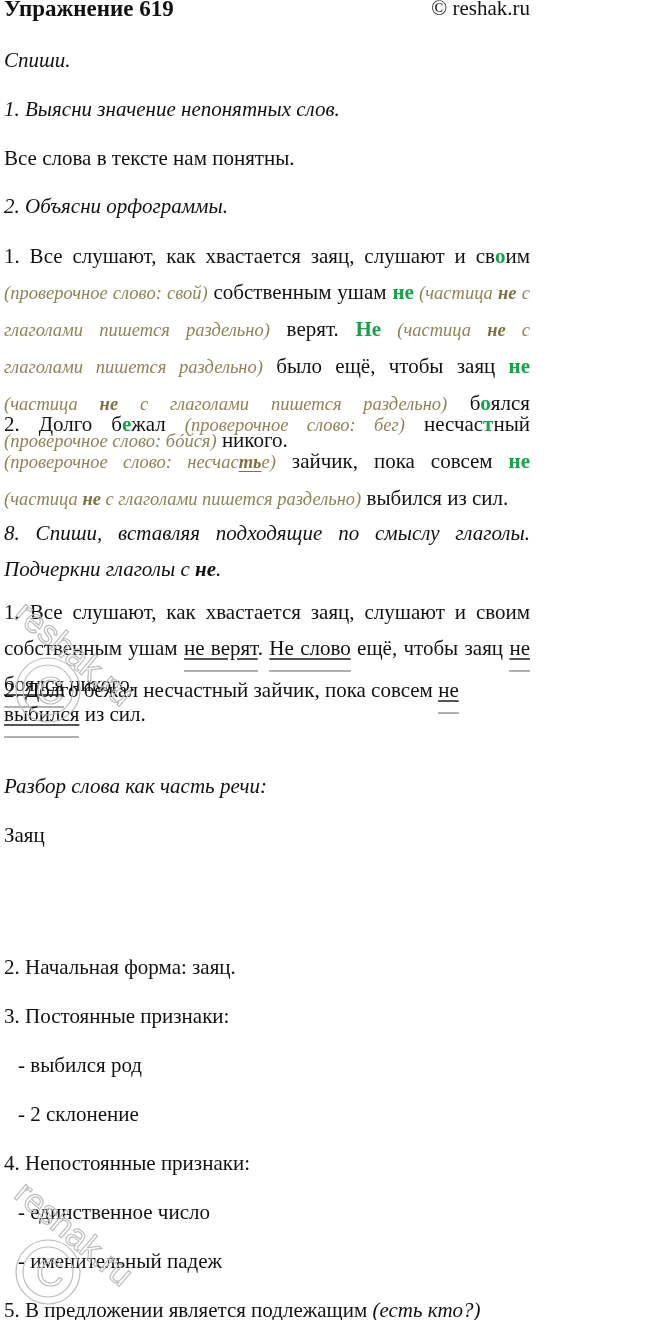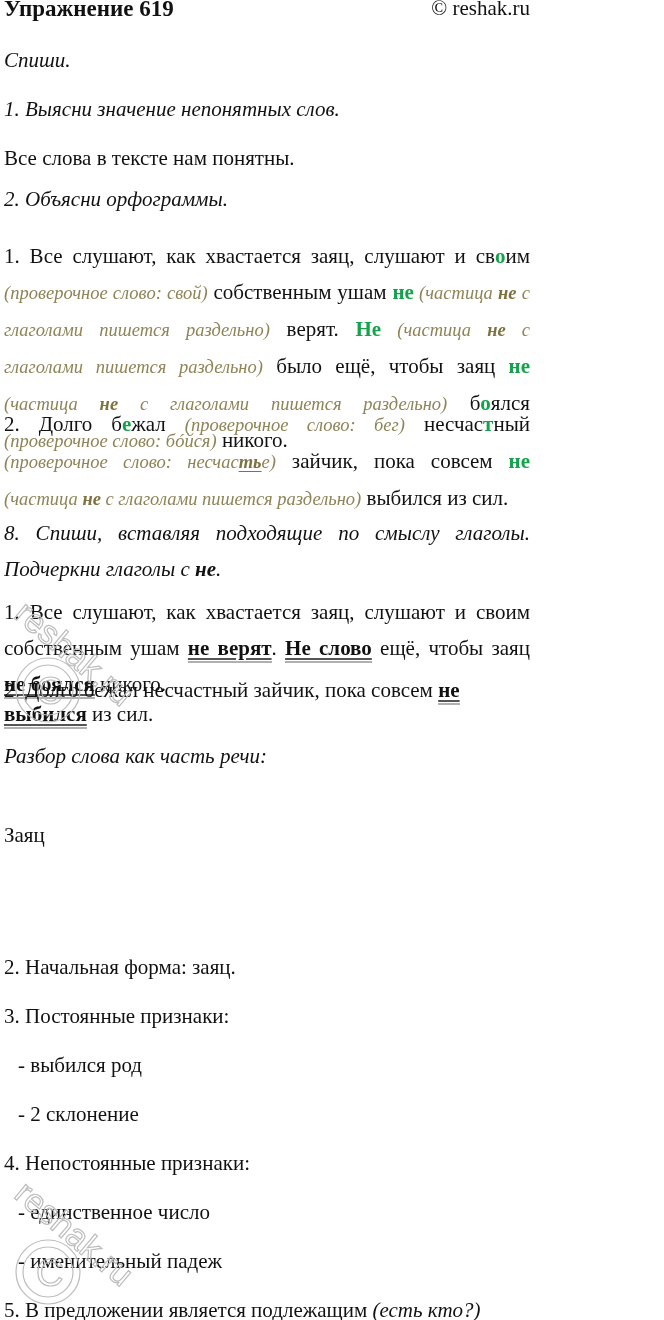--- a/index.html
+++ b/index.html
@@ -11,53 +11,53 @@
   .header { position:absolute; left:4px; right:4px; top:-4px; height:30px; }
   .title { position:absolute; left:0; top:0; font-weight:bold; font-size:23px; }
   .copyright { position:absolute; right:0; top:0; font-size:21px; }
   .p { position:absolute; left:4px; right:4px; margin:0; line-height:24px; }
   .just { text-align:justify; text-align-last:left; line-height:36px; }
   .it { font-style:italic; }
   .note { font-style:italic; color:#8f8457; font-size:18.5px; }
   .note b { font-weight:bold; color:#7d7240; }
   .green { color:#14a34a; font-weight:bold; }
   .dbl { text-decoration:underline; text-decoration-color:#555; text-underline-offset:3px;
-         border-bottom:2px solid #b0b0b0; padding-bottom:1px;font-weight:bold; }
+         border-bottom:2px solid #b0b0b0; padding-bottom:10px; }
   .ul { text-decoration:underline; text-underline-offset:3px; }
   .ind { left:18px; }
   .watermark { position:absolute; pointer-events:none; }
 </style>
 </head>
 <body>
 
 <div class="page">
 
   <div class="header">
     <span class="title">Упражнение 619</span>
     <span class="copyright">© reshak.ru</span>
   </div>
 
   <p class="p it" style="top:48px">Спиши.</p>
 
   <p class="p it" style="top:97px">1. Выясни значение непонятных слов.</p>
   <p class="p" style="top:146px">Все слова в тексте нам понятны.</p>
 
-  <p class="p it" style="top:187px">2. Объясни орфограммы.</p>
+  <p class="p it" style="top:194px">2. Объясни орфограммы.</p>
 
   <p class="p just" style="top:238px"><span>1. Все слушают, как хвастается заяц, слушают и св</span><span class="green">о</span><span>им </span><span class="note">(проверочное слово: свой)</span><span> собственным ушам </span><span class="green">не</span><span class="note"><span> (частица </span><b>не</b><span> с глаголами пишется раздельно)</span></span><span> верят. </span><span class="green">Не</span><span class="note"><span> (частица </span><b>не</b><span> с глаголами пишется раздельно)</span></span><span> было ещё, чтобы заяц </span><span class="green">не</span><span class="note"><span> (частица </span><b>не</b><span> с глаголами пишется раздельно)</span></span><span> б</span><span class="green">о</span><span>ялся </span><span class="note">(проверочное слово: бóйся)</span><span> никого.</span></p>
 
   <p class="p just" style="top:406px"><span>2. Долго б</span><span class="green">е</span><span>жал </span><span class="note">(проверочное слово: бег)</span><span> несчас</span><span class="green">т</span><span>ный </span><span class="note"><span>(проверочное слово: несчас</span><b class="ul">ть</b><span>е)</span></span><span> зайчик, пока совсем </span><span class="green">не</span><span class="note"><span> (частица </span><b>не</b><span> с глаголами пишется раздельно)</span></span><span> выбился из сил.</span></p>
 
   <p class="p just it" style="top:515px"><span>8. Спиши, вставляя подходящие по смыслу глаголы. Подчеркни глаголы с </span><b>не</b><span>.</span></p>
 
   <p class="p just" style="top:594px"><span>1. Все слушают, как хвастается заяц, слушают и своим собственным ушам </span><span class="dbl">не верят</span><span>. </span><span class="dbl">Не слово</span><span> ещё, чтобы заяц </span><span class="dbl">не боялся</span><span> никого.</span></p>
 
   <p class="p" style="top:678px"><span>2. Долго бежал несчастный зайчик, пока совсем </span><span class="dbl">не выбился</span><span> из сил.</span></p>
 
-  <p class="p it" style="top:744px">Разбор слова как часть речи:</p>
+  <p class="p it" style="top:774px">Разбор слова как часть речи:</p>
   <p class="p" style="top:823px">Заяц</p>
 
 
   <p class="p" style="top:955px">2. Начальная форма: заяц.</p>
   <p class="p" style="top:1004px">3. Постоянные признаки:</p>
   <p class="p ind" style="top:1053px">- выбился род</p>
   <p class="p ind" style="top:1102px">- 2 склонение</p>
   <p class="p" style="top:1151px">4. Непостоянные признаки:</p>
   <p class="p ind" style="top:1200px">- единственное число</p>
   <p class="p ind" style="top:1249px">- именительный падеж</p>

